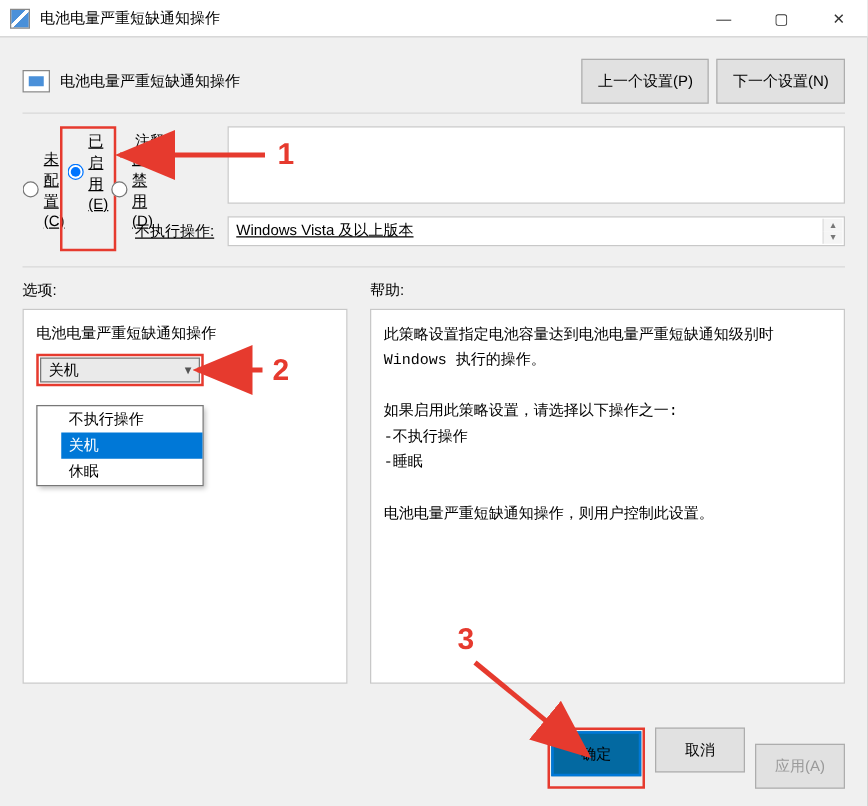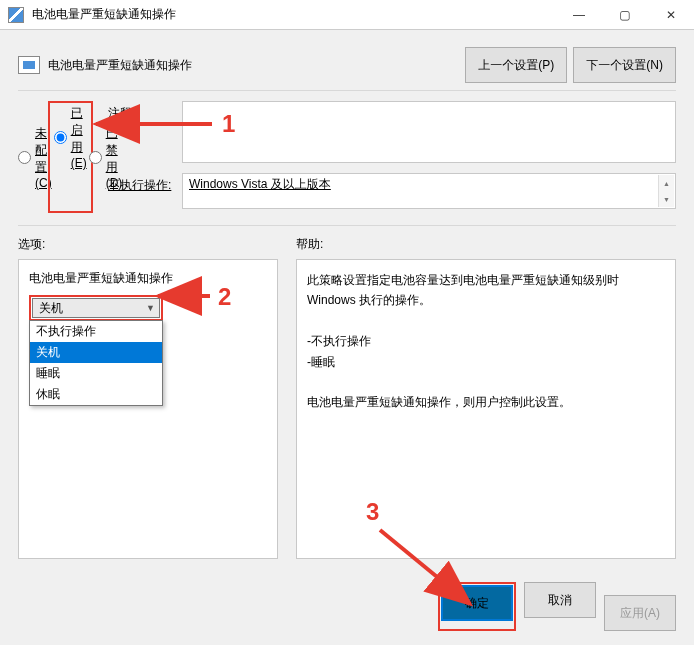--- a/index.html
+++ b/index.html
@@ -56,38 +56,39 @@
   .hr{height:1px;background:#d8d8d8;margin:6px 0 10px 0;}
   .cfg-row{display:flex;}
   .radios{width:90px;display:flex;gap:2px;padding-top:4px;text-decoration:underline;}
   .radio{display:flex;align-items:center;gap:4px;}
   .radio input{margin:0;}
   .radio-box{border:2px solid #e63a2e;padding:2px 4px;margin:-4px -6px;}
   .field-col{flex:1;display:flex;flex-direction:column;gap:10px;}
   .field{display:flex;gap:8px;text-decoration:underline;}
   .field-label{width:66px;color:#000;padding-top:4px;}
   .textarea{flex:1;height:62px;border:1px solid #c8c8c8;background:#fff;padding:4px;resize:none;font-family:inherit;font-size:12px;}
-  .platform{flex:1;height:36px;border:1px solid #c8c8c8;background:#fff;padding:2px 6px;position:relative;}
+  .platform{flex:1;height:24px;border:1px solid #c8c8c8;background:#fff;padding:2px 6px;position:relative;}
   .spin{position:absolute;right:1px;top:1px;bottom:1px;width:16px;display:flex;flex-direction:column;}
   .spin div{flex:1;display:flex;align-items:center;justify-content:center;font-size:7px;color:#777;background:#f5f5f5;border-left:1px solid #ddd;}
   .labels-row{display:flex;}
   .labels-row .l{width:278px;}
   .panes{display:flex;gap:18px;margin-top:6px;height:300px;}
   .pane{border:1px solid #c8c8c8;background:#fff;padding:10px;position:relative;}
   .pane.left{width:260px;}
-  .pane.right{flex:1;overflow:auto;line-height:1.7;}
+  .pane.right{flex:1;overflow:auto;line-height:1.7;font-family:Liberation Mono, monospace;}
   .combo{
     width:128px;height:20px;border:1px solid #7a7a7a;background:#eaeaea;
     display:flex;align-items:center;justify-content:space-between;padding:0 4px 0 6px;font-size:12px;
   }
   .combo-wrap{border:2px solid #e63a2e;display:inline-block;padding:1px;}
   .combo .chev{font-size:9px;color:#555;}
   .drop{
-    position:absolute;left:10px;top:60px;width:134px;background:#fff;border:1px solid #777;
+    position:absolute;left:10px;top:76px;width:134px;background:#fff;border:1px solid #777;
     box-shadow:2px 2px 4px rgba(0,0,0,0.25);
+    padding-left:19px;
   }
   .drop div{padding:2px 6px;font-size:12px;}
   .drop .sel{background:#0078d7;color:#fff;}
   .footer{
     position:absolute;left:18px;right:18px;bottom:14px;display:flex;justify-content:flex-end;gap:8px;
   }
   .ok-wrap{border:2px solid #e63a2e;padding:1px;display:inline-block;}
   svg.annot{position:absolute;top:30px;left:0;width:694px;height:615px;pointer-events:none;}
   .ann-num{position:absolute;font-size:24px;font-weight:bold;color:#e63a2e;pointer-events:none;}
 </style>
@@ -172,27 +173,27 @@
         <div style="margin-bottom:8px;">电池电量严重短缺通知操作</div>
         <span class="combo-wrap">
           <div class="combo">
             <span>关机</span>
             <span class="chev">▼</span>
           </div>
         </span>
         <div class="drop">
           <div>不执行操作</div>
           <div class="sel">关机</div>
-          <div>睡眠</div>
           <div>休眠</div>
         </div>
       </div>
       <div class="pane right">
         <div>此策略设置指定电池容量达到电池电量严重短缺通知级别时 Windows 执行的操作。</div>
         <div>&nbsp;</div>
+        <div>如果启用此策略设置，请选择以下操作之一:</div>
         <div>-不执行操作</div>
         <div>-睡眠</div>
         <div>&nbsp;</div>
         <div>电池电量严重短缺通知操作，则用户控制此设置。</div>
       </div>
     </div>
 
     <div class="footer">
       <span class="ok-wrap">
         <div class="btn primary-outline" style="width:72px">

